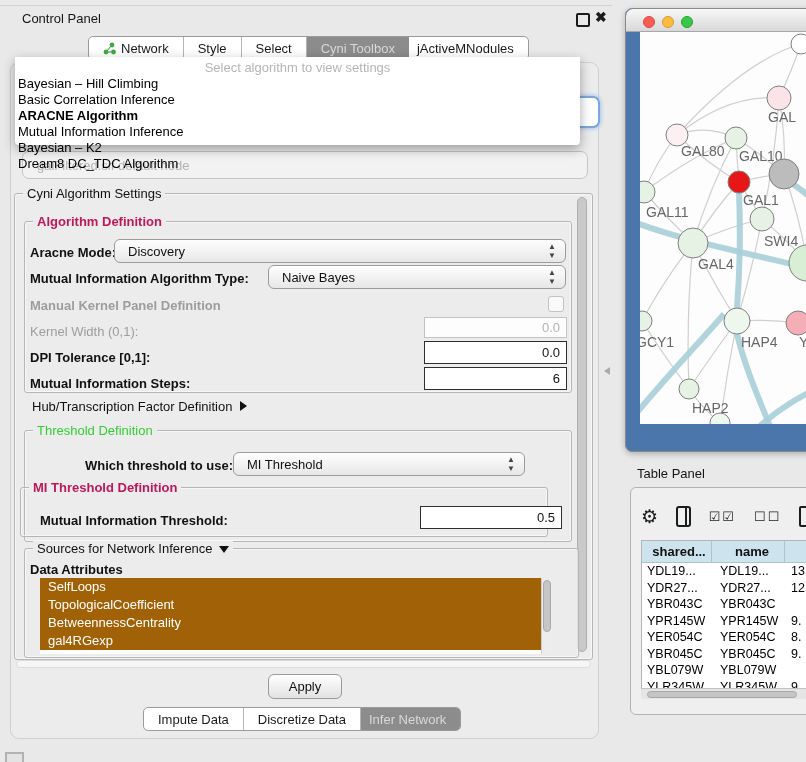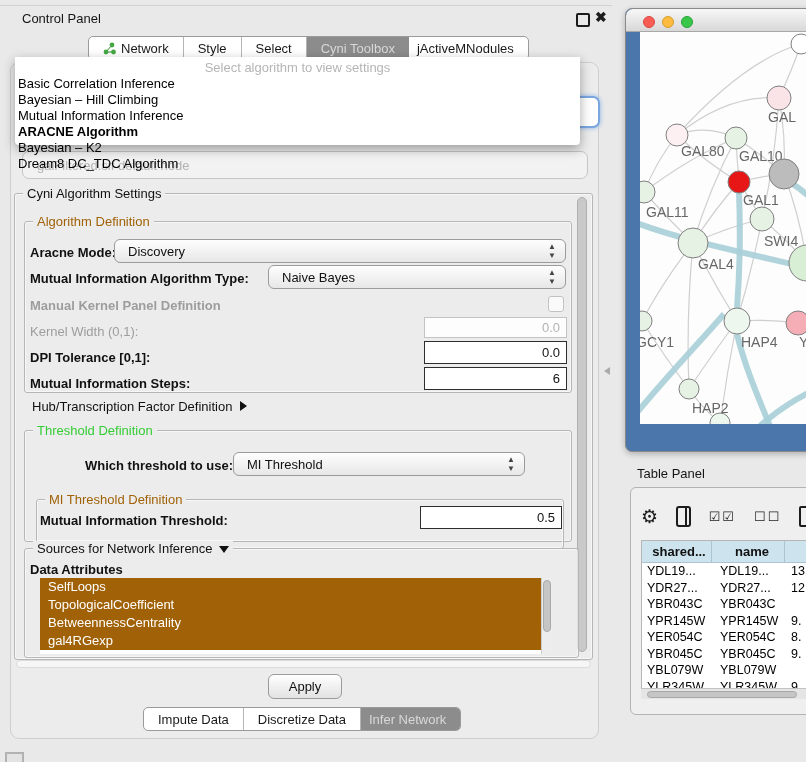--- a/index.html
+++ b/index.html
@@ -27,21 +27,21 @@
   
   .dropdown{left:15px;top:57px;width:565px;height:88px;background:#fff;z-index:10;
             box-shadow:0 4px 12px rgba(0,0,0,0.35);border-radius:0 0 4px 4px;}
   .dd-placeholder{text-align:center;color:#b5b5b5;padding-top:3px;height:16px;line-height:16px;}
   .dd-item{height:16px;line-height:16px;padding-left:3px;color:#000;}
   .dd-item.bold{font-weight:bold;}
 
   
   .group{position:absolute;border:1px solid #b6b6b6;border-radius:3px;box-shadow:inset 0 0 0 1px rgba(255,255,255,0.6);}
   .gtitle{position:absolute;top:-8px;left:8px;background:#ececec;padding:0 4px;font-size:13px;}
-  .blue{color:#a16207;}
+  .blue{color:#be185d;font-weight:bold;}
   .green{color:#35cc35;}
 
   .lbl{position:absolute;font-weight:bold;color:#111;white-space:nowrap;}
   .lbl.dis{color:#9d9d9d;}
 
   .combo{position:absolute;height:24px;border:1px solid #9b9b9b;border-radius:6px;
          background:linear-gradient(#fefefe,#e7e7e7);box-sizing:border-box;display:flex;align-items:center;}
   .combo .val{padding-left:13px;color:#111;}
   .combo .arrows{position:absolute;right:9px;top:2px;font-size:8px;line-height:9px;color:#444;text-align:center;}
 
@@ -138,24 +138,24 @@
     </div>
 
   <div class="abs cp-main"></div>
 
   <div class="abs bgcombo-focus"></div>
   <div class="abs bgcombo-gray">galFiltered.sif default node</div>
 
   <div class="abs dropdown">
     <div class="dd-placeholder">Select algorithm to view settings</div>
     <div id="ddItems">
+        <div class="dd-item">Bayesian – Hill Climbing</div>
         <div class="dd-item">Basic Correlation Inference</div>
-        <div class="dd-item">Bayesian – Hill Climbing</div>
+        <div class="dd-item bold">ARACNE Algorithm</div>
         <div class="dd-item">Mutual Information Inference</div>
-        <div class="dd-item bold">ARACNE Algorithm</div>
         <div class="dd-item">Bayesian – K2</div>
         <div class="dd-item">Dream8 DC_TDC Algorithm</div>
       </div>
   </div>
 
   <div class="group" style="left:14px;top:193px;width:577px;height:465px;">
     <span class="gtitle">Cyni Algorithm Settings</span>
   </div>
   <div class="vscroll" style="left:577px;top:197px;height:455px;"></div>
 
@@ -186,21 +186,21 @@
   </div>
 
   <div class="group" style="left:24px;top:430px;width:546px;height:110px;text-align:right;">
     <span class="gtitle green">Threshold Definition</span>
   </div>
   <div class="lbl" style="left:85px;top:458px;">Which threshold to use:</div>
   <div class="combo" style="left:233px;top:452px;width:292px;">
     <span class="val">MI Threshold</span>
     <span class="arrows">▲<br>▼</span>
   </div>
-  <div class="group" style="left:36px;top:487px;width:526px;height:48px;margin-top:12px;">
+  <div class="group" style="left:20px;top:487px;width:526px;height:48px;">
     <span class="gtitle blue">MI Threshold Definition</span>
   </div>
   <div class="lbl" style="left:40px;top:513px;">Mutual Information Threshold:</div>
   <div class="field" style="left:420px;top:506px;width:142px;height:23px;">0.5</div>
 
   <div class="group" style="left:24px;top:548px;width:553px;height:108px;">
     <span class="gtitle"><span>Sources for Network Inference</span><span class="src-arrow"></span></span>
   </div>
   <div class="lbl" style="left:30px;top:562px;">Data Attributes</div>
   <div class="attr-list">

